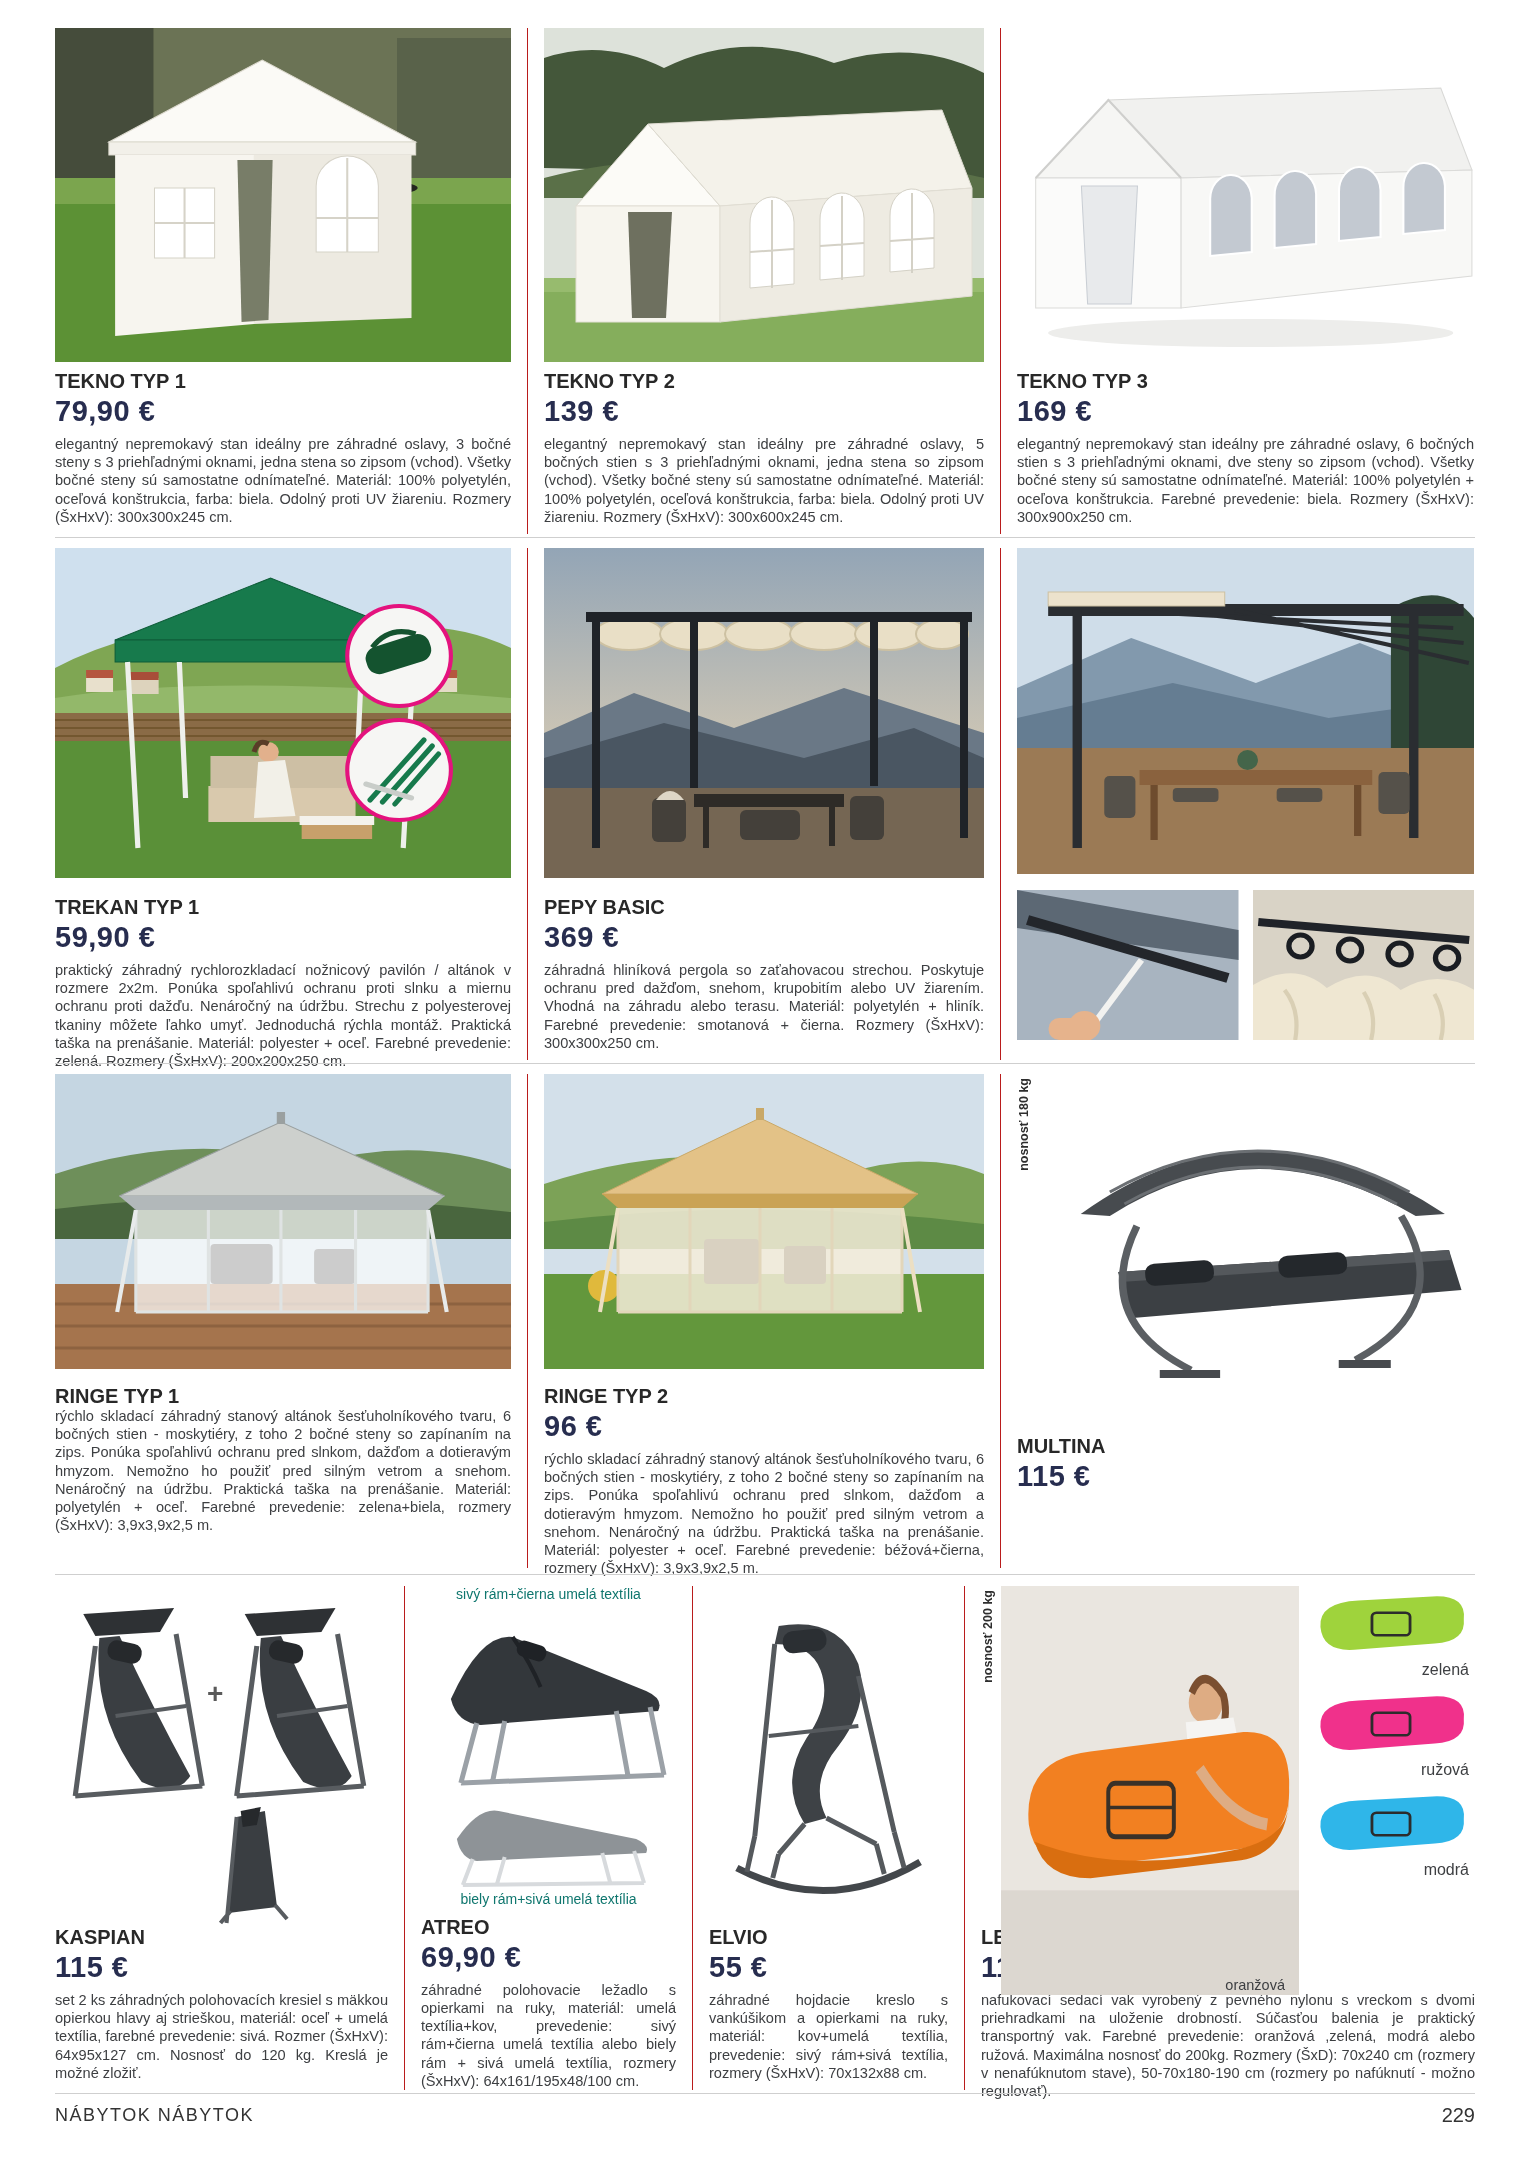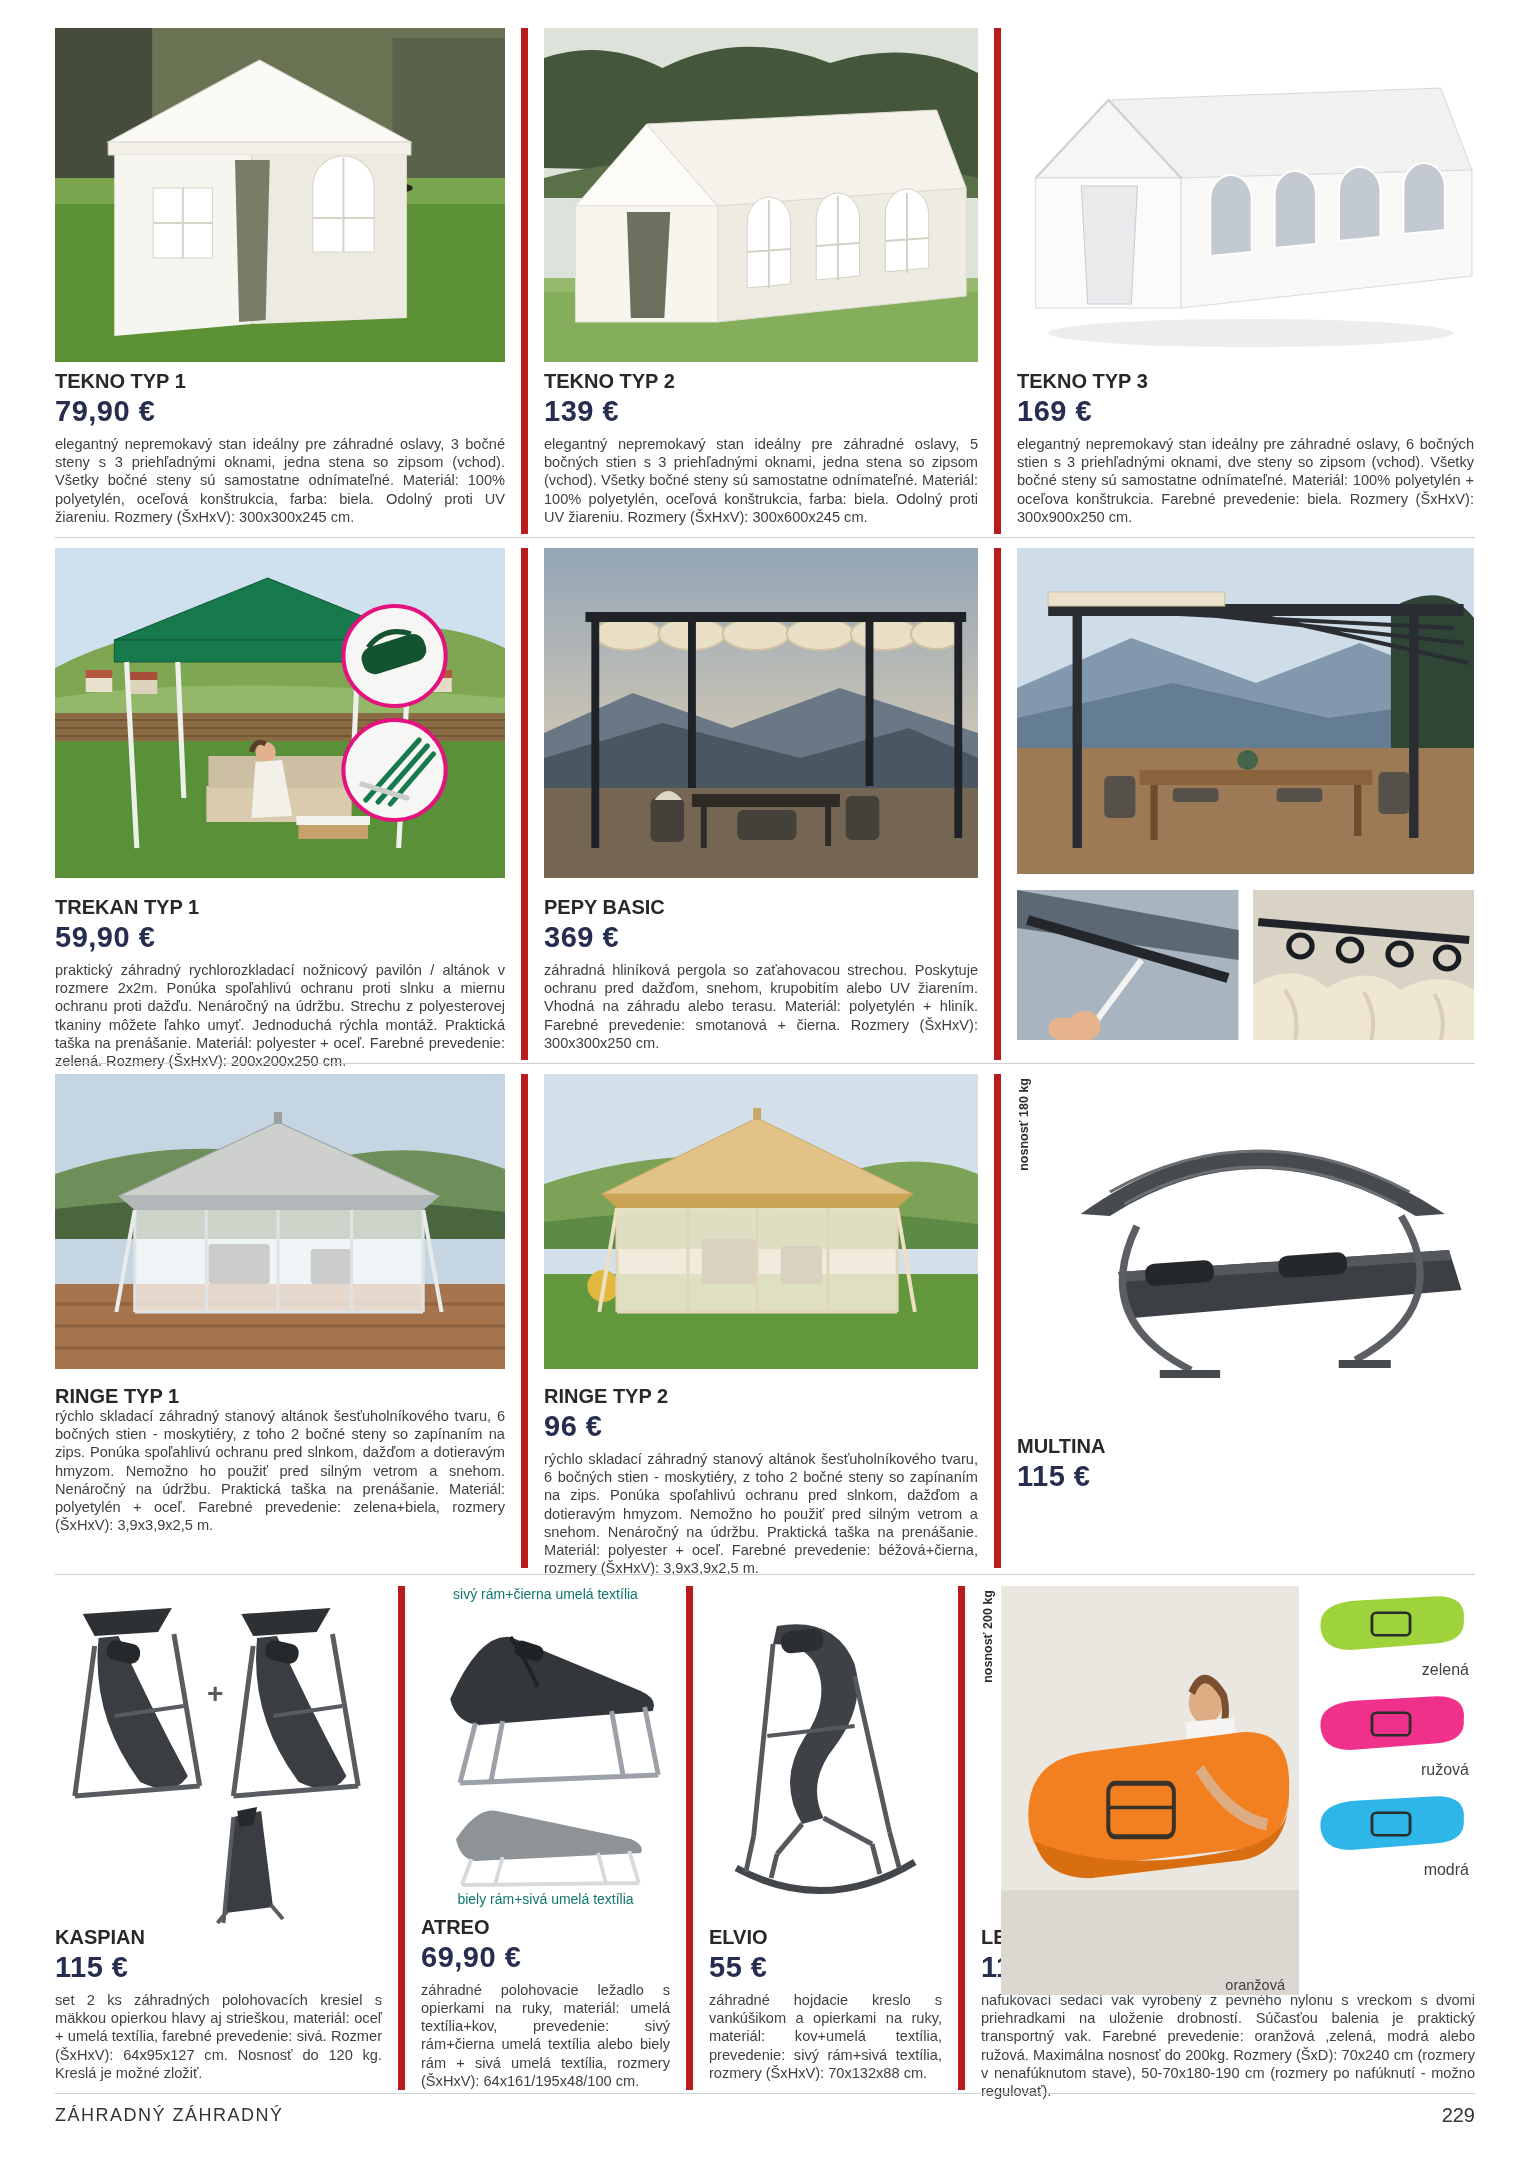--- a/index.html
+++ b/index.html
@@ -1,19 +1,19 @@
 <!DOCTYPE html>
 <html><head>
 <meta charset="utf-8">
 <style>
   html,body{margin:0;padding:0;background:#ffffff;}
   .page{position:relative;width:1529px;height:2160px;background:#fff;overflow:hidden;
         font-family:"Liberation Sans",sans-serif;color:#3d3f42;}
   .row{position:absolute;left:55px;width:1420px;display:flex;align-items:stretch;}
-  .col{box-sizing:border-box;padding:0 16px;border-right:7px solid #b91c1c;}
+  .col{box-sizing:border-box;padding:0 16px;border-right:1px solid #b91c1c;}
   .col:first-child{padding-left:0;}
   .col:last-child{border-right:none;padding-right:0;}
   .c3{width:473px;flex:0 0 473px;}
   .hr{position:absolute;left:55px;width:1420px;height:1px;background:#cfcfcf;}
   .imgbox{position:relative;width:100%;overflow:hidden;background:#fff;}
   .imgbox svg{display:block;width:100%;height:100%;}
   .p-name{font-size:20px;font-weight:700;color:#282828;margin:0;line-height:1.1;}
   .p-price{font-size:29px;font-weight:800;color:#272d4f;margin:5px 0 9px;line-height:1;letter-spacing:.5px;}
   .p-desc{font-size:14.6px;line-height:1.25;text-align:justify;color:#3d3f42;margin:0;}
   .gap8{height:8px;} .gap16{height:16px;} .gap18{height:18px;}
@@ -469,17 +469,17 @@
       </div>
       <h3 class="p-name">LEBAG</h3>
       <div class="p-price">11,90 €</div>
       <p class="p-desc">nafukovací sedací vak vyrobený z pevného nylonu s vreckom s dvomi priehradkami na uloženie drobností. Súčasťou balenia je praktický transportný vak. Farebné prevedenie: oranžová ,zelená, modrá alebo ružová. Maximálna nosnosť do 200kg. Rozmery (ŠxD): 70x240 cm (rozmery v nenafúknutom stave), 50-70x180-190 cm (rozmery po nafúknutí - možno regulovať).</p>
     </div>
   </div>
 
   <div class="hr" style="top:2093px;"></div>
 
   <div class="footer">
-    <span class="footer-cat">ZÁHRADNÝ ZÁHRADNÝ</span>
+    <span class="footer-cat">NÁBYTOK NÁBYTOK</span>
     <span class="footer-page">229</span>
   </div>
 
 </div>
 
 </body></html>

